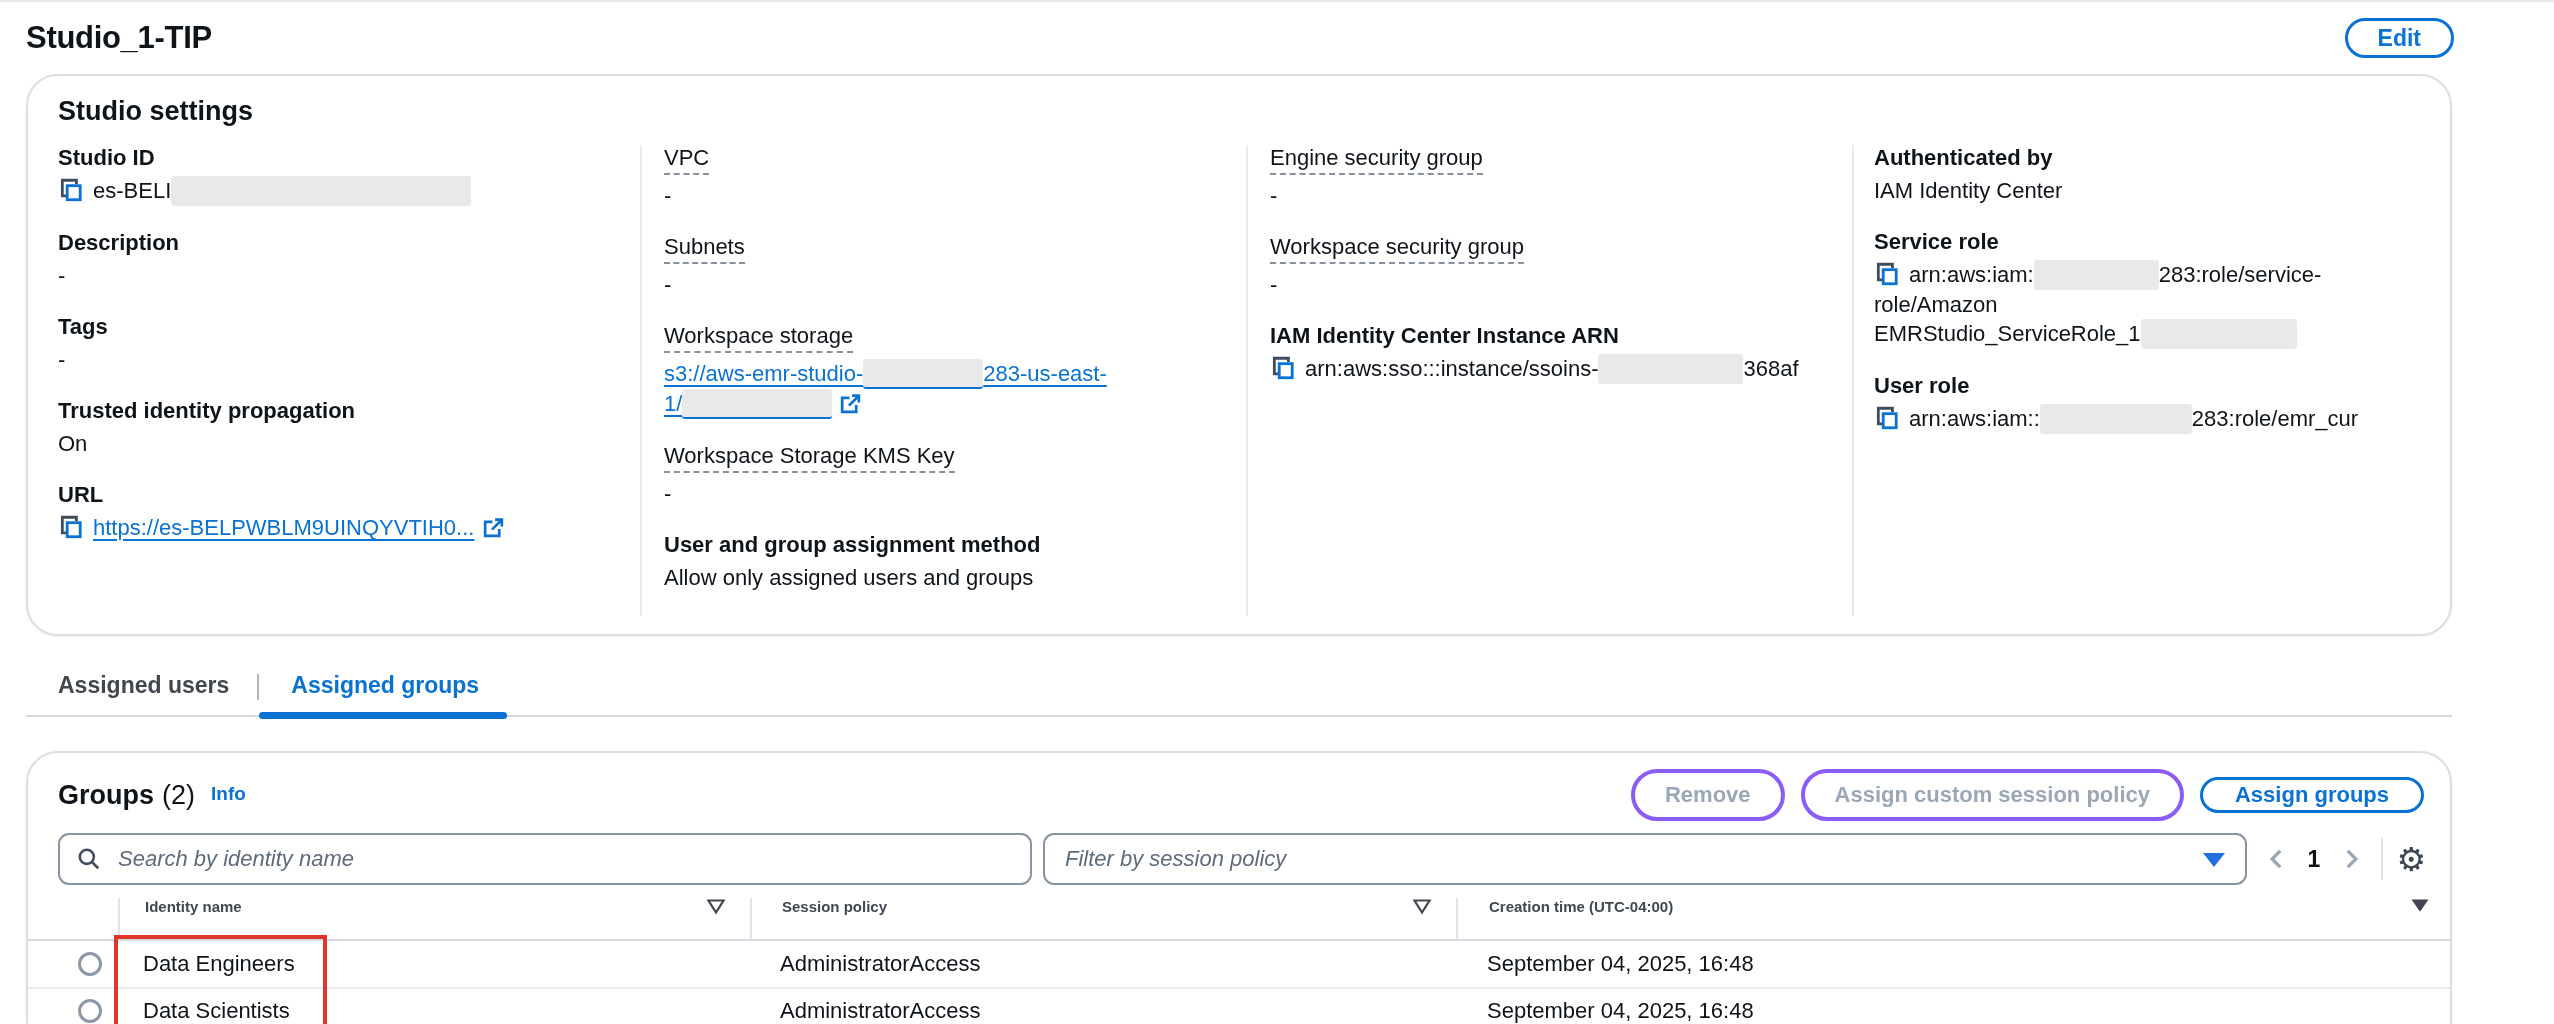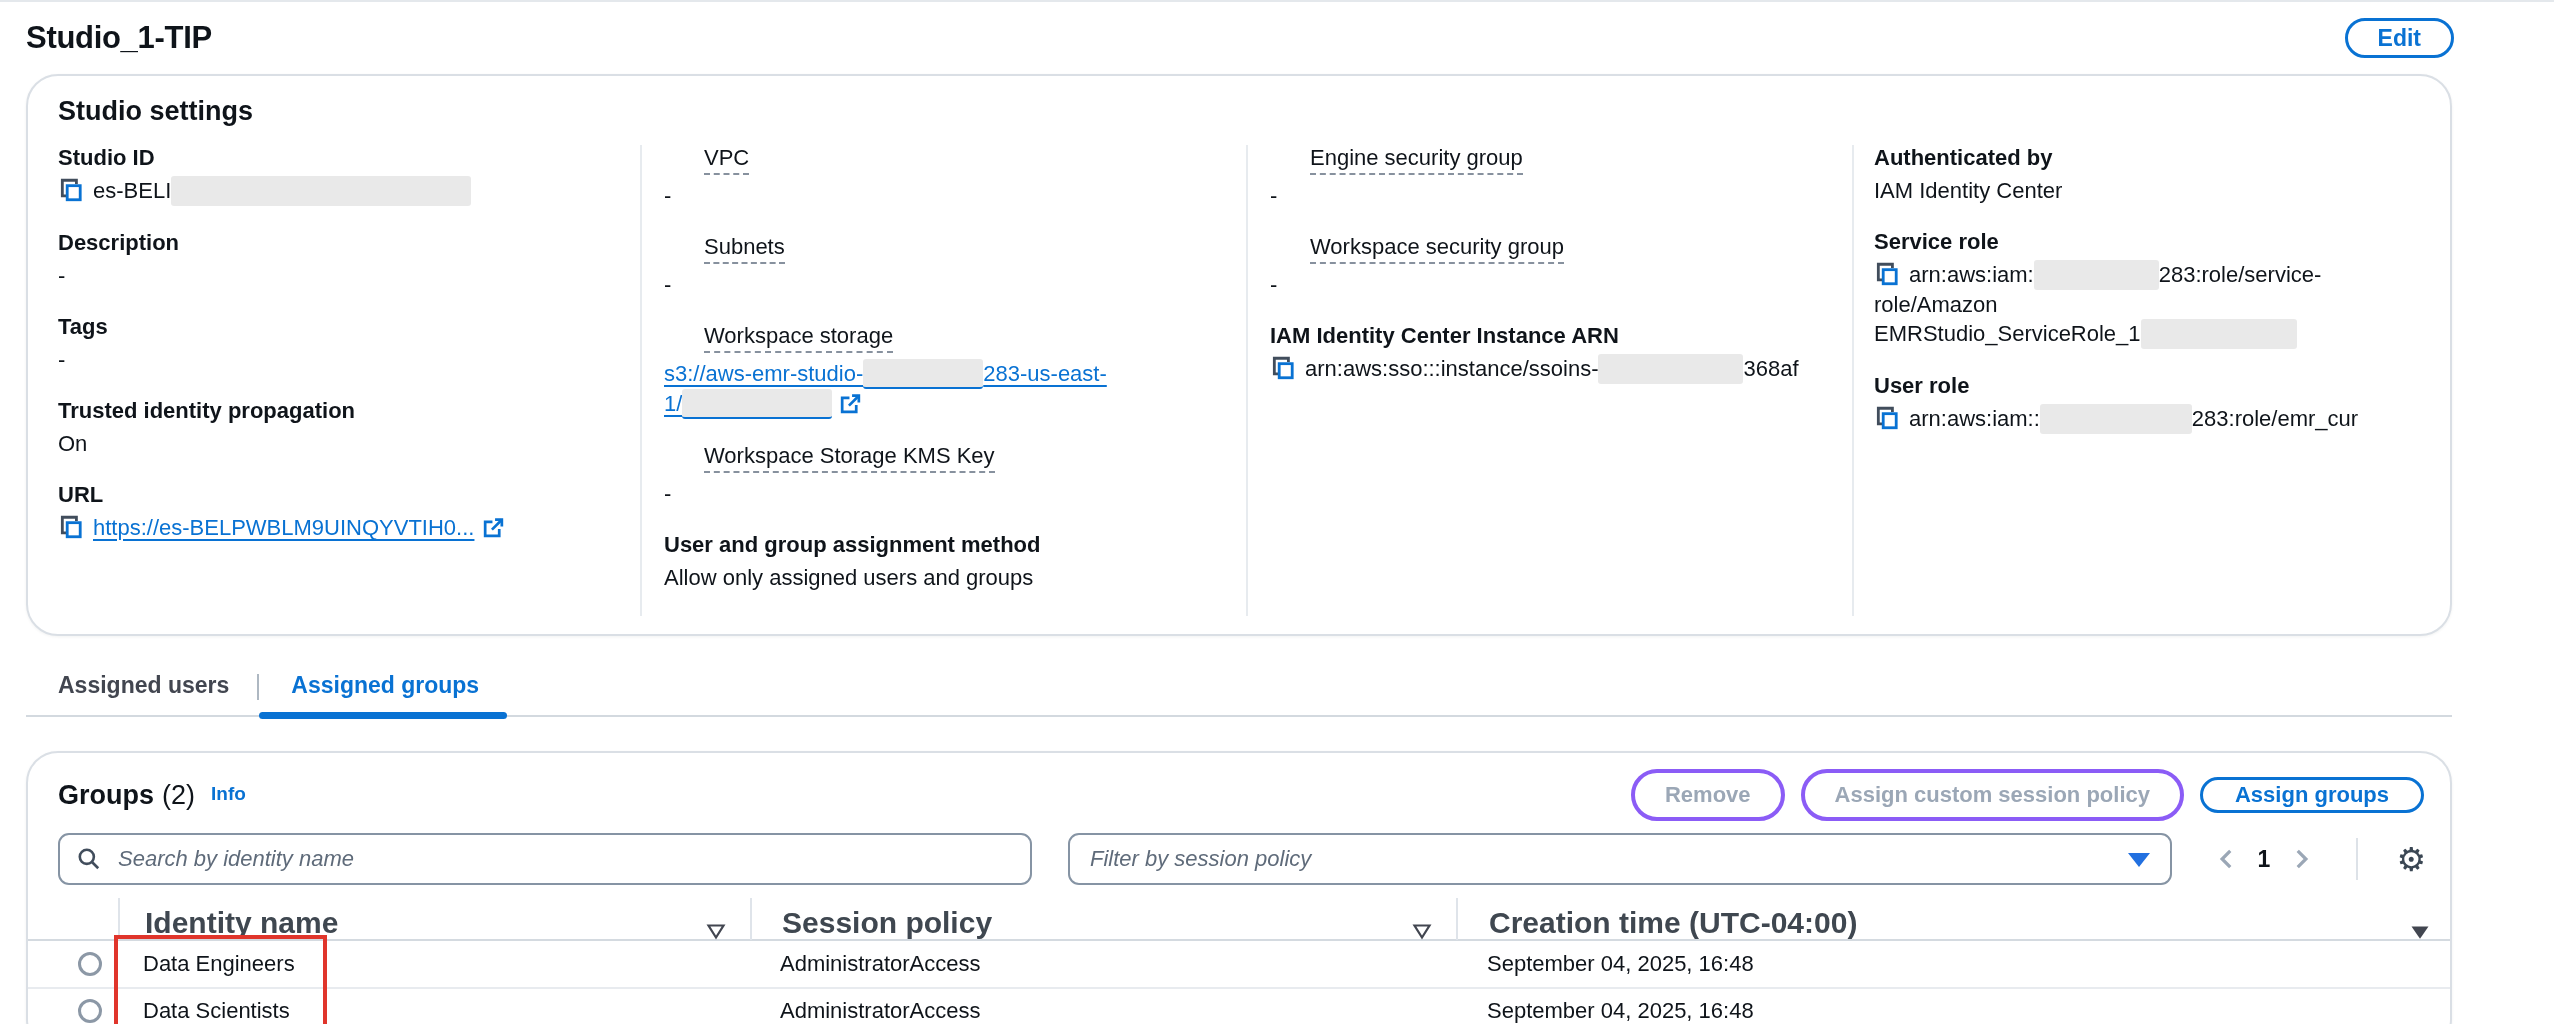--- a/index.html
+++ b/index.html
@@ -32,21 +32,21 @@
   .settings-heading { font-size:27px; font-weight:bold; margin-bottom:18px; color:#0f141a; }
   .settings-grid { display:flex; }
   .scol { padding-right:24px; border-right:2px solid #e7ebef; }
   .scol-1 { width:584px; }
   .scol-2 { width:606px; padding-left:22px; }
   .scol-3 { width:606px; padding-left:22px; }
   .scol-4 { flex:1; padding-left:20px; border-right:none; padding-right:40px; }
 
   .field { margin-bottom:24px; }
   .flabel { font-size:22px; font-weight:bold; color:#0f141a; margin-bottom:6px; line-height:25px; }
-  .flabel-tip { font-weight:normal; margin-bottom:6px; font-size:22px; line-height:25px;margin-left:40px; }
+  .flabel-tip { font-weight:normal; margin-bottom:6px; font-size:22px; line-height:25px; }
   .flabel-tip > span { display:inline-block; border-bottom:2px dashed #87919e; padding-bottom:3px; cursor:default; }
   .fvalue { font-size:22px; line-height:29px; color:#0f141a; }
   .fvalue .icon-gap { margin-right:9px; }
   .redact { display:inline-block; height:30px; background:#e9e9e9; border-radius:3px; vertical-align:-8px; }
   .w300{width:300px} .w145{width:145px} .w125{width:125px} .w156{width:156px}
   .w150{width:150px} .w120{width:120px} .w152{width:152px}
   .link { color:#0972d3; text-decoration:underline; text-decoration-thickness:2px; text-underline-offset:4px; cursor:pointer; }
   .redact-link { border-bottom:2px solid #0972d3; background:#e9e9e9; }
   svg.inline-ic { vertical-align:-5px; }
 
@@ -64,21 +64,21 @@
   .groups-card { margin-top:34px; padding-bottom:14px; }
   .groups-header { display:flex; justify-content:space-between; align-items:center;
     padding:16px 26px 12px 30px; }
   .gh-title { display:flex; align-items:baseline; }
   .gh-title h2 { font-size:27px; font-weight:bold; color:#0f141a; }
   .gh-count { font-weight:normal; font-size:27px; color:#0f141a; margin-left:8px; }
   .info-link { font-size:19px; font-weight:bold; color:#0972d3; margin-left:16px;
     position:relative; top:-4px; cursor:pointer; }
   .gh-actions { display:flex; gap:16px; align-items:center; }
 
-  .toolbar { display:flex; align-items:center; padding:0 24px 0 30px; gap:36px; }
+  .toolbar { display:flex; align-items:center; padding:0 24px 0 30px; gap:11px; }
   .input-shell { position:relative; }
   .input-shell input { width:100%; height:52px; border:2px solid #8694a4; border-radius:11px;
     font-size:22px; color:#0f141a; padding:0 20px; outline:none;
     font-family:"Liberation Sans",sans-serif; background:#fff; }
   .input-shell input::placeholder { font-style:italic; color:#5f6b7a; opacity:1; }
   .search-shell { width:974px; }
   .search-shell input { padding-left:58px; }
   .search-ic { position:absolute; left:18px; top:13px; }
   .filter-shell { flex:1; }
   .filter-shell input { padding-right:56px; }
@@ -89,21 +89,21 @@
   .pagination { display:flex; align-items:center; gap:18px; padding:0 6px; }
   .page-num { font-size:23px; font-weight:bold; color:#0f141a; }
   .chev { display:inline-flex; cursor:pointer; }
   .toolbar-vdiv { width:2px; height:42px; background:#dde2e8; }
   .gear { font-family:"DejaVu Sans",sans-serif; font-size:33px; color:#3b4754;
     cursor:pointer; line-height:1; margin-left:2px; }
 
   
   .gtable { margin-top:14px; }
   .thead { display:flex; align-items:center; height:42px; border-bottom:2px solid #d4dae0; }
-  .th { display:flex; align-items:flex-end; height:42px; font-size:30px; font-weight:bold; color:#3f4750; }
+  .th { display:flex; align-items:flex-start; height:42px; font-size:15px; font-weight:bold; color:#3f4750; }
   .th-divided { border-left:2px solid #dfe4ea; }
   .col-sel { width:90px; }
   .col-name { width:632px; padding-left:25px; }
   .col-pol { width:706px; padding-left:30px; }
   .col-time { flex:1; padding-left:31px; }
   .sort-ic { margin-left:auto; margin-right:24px; display:inline-flex; cursor:pointer; }
   .sort-ic-filled { margin-left:auto; margin-right:20px; display:inline-flex; cursor:pointer; }
 
   .tbody { position:relative; border-bottom:2px solid #e8ebef; }
   .tr { display:flex; align-items:center; height:46px; }

